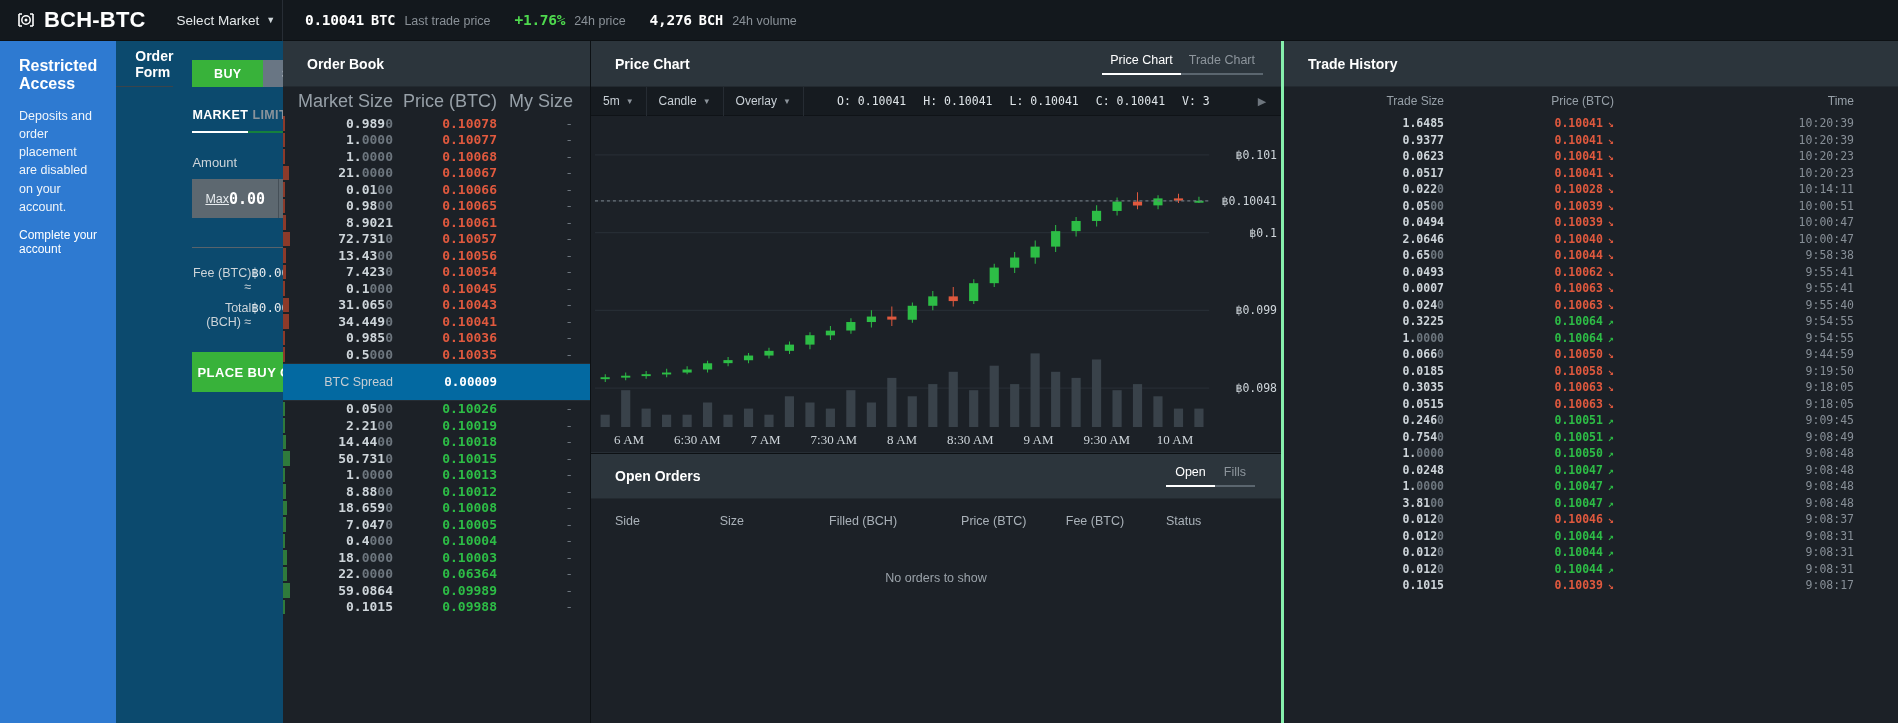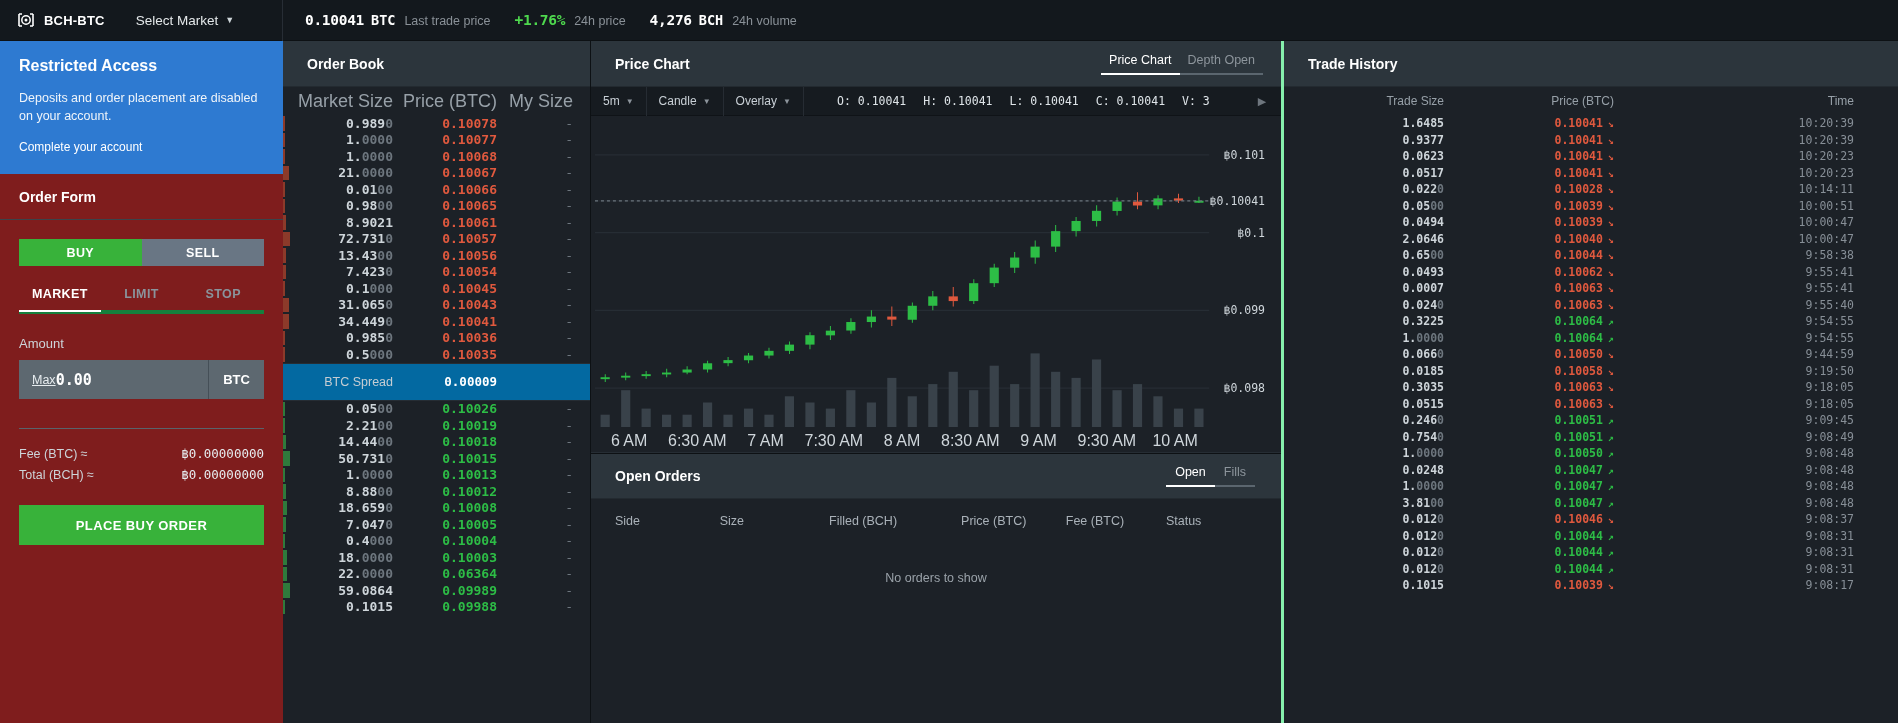--- a/index.html
+++ b/index.html
@@ -18,21 +18,21 @@
   }
   .tb-market {
     width:283px; height:41px; display:flex; align-items:center;
     padding-left:16px; border-right:1px solid #272d35;
   }
   .logo-mark {
     width:19px; height:19px; margin-right:9px; position:relative;
     display:flex; align-items:center; justify-content:center;
     color:#fff; font-size:15px; line-height:1;
   }
-  .pair-name { font-size:13px; font-weight:bold; letter-spacing:.2px; color:#fff; }
+  .pair-name { font-size:22px; font-weight:bold; letter-spacing:.2px; color:#fff; }
   .sel-market {
     margin-left:31px; font-size:13.5px; color:#e4e8ea; display:flex;
     align-items:center; gap:7px; cursor:pointer;
   }
   .caret { font-size:9px; color:#cfd6da; }
   .tb-stats { display:flex; align-items:center; padding-left:22px; gap:0; }
   .stat { display:flex; align-items:baseline; margin-right:24px; }
   .stat-val {
     font-family:"DejaVu Sans Mono", monospace; font-size:14.5px;
     font-weight:bold; color:#fff; letter-spacing:-.3px;
@@ -41,41 +41,41 @@
   .stat-unit {
     font-family:"DejaVu Sans Mono", monospace; font-size:13.5px;
     font-weight:bold; color:#fff; margin-left:7px;
   }
   .stat-lbl { font-size:12.5px; color:#8a9198; margin-left:9px; }
 
   
   .body { flex:1; display:flex; min-height:0; }
 
   
-  .sidebar { width:283px; min-width:283px; background:#7f1d1d; display:flex; flex-direction:column; }
+  .sidebar { width:283px; min-width:283px; background:#0c4a6e; display:flex; flex-direction:row; }
   .notice { background:#2e7ad1; padding:16px 19px 19px 19px; }
   .notice-title { font-size:16px; font-weight:bold; color:#fff; margin-bottom:14px; }
   .notice-body { font-size:12.5px; line-height:1.45; color:#f0f5fa; margin-bottom:12px; }
   .notice-link {
     font-size:12px; color:#fff; cursor:pointer; display:inline-block;
   }
   .of-header {
     height:46px; display:flex; align-items:center; padding-left:19px;
     border-bottom:1px solid #3b444b;
   }
   .of-title { font-size:14px; font-weight:bold; color:#fff; }
   .of-body { padding:19px; }
   .bs-toggle { display:flex; height:27px; margin-bottom:21px; }
   .bs-btn {
     flex:1; display:flex; align-items:center; justify-content:center;
     font-size:12.5px; font-weight:bold; letter-spacing:.4px; cursor:pointer;
   }
   .bs-btn.buy-on { background:#38b23a; color:#fff; }
   .bs-btn.sell-off { background:#697684; color:#fff; }
-  .otabs { display:flex; border-bottom:4px solid #15803d; }
+  .otabs { display:flex; border-bottom:2px solid #15803d; }
   .otab {
     flex:1; text-align:center; font-size:12.5px; font-weight:bold;
     letter-spacing:.4px; padding-bottom:9px; color:#8a939b; cursor:pointer;
     margin-bottom:-2px; border-bottom:2px solid transparent;
   }
   .otab.active { color:#fff; border-bottom-color:#fff; }
   .fld-label { font-size:13px; color:#cdd4d9; margin:22px 0 9px 0; }
   .amt-row { display:flex; height:39px; }
   .amt-box {
     flex:1; background:#5d6870; display:flex; align-items:center;
@@ -166,32 +166,32 @@
     flex:1; display:flex; align-items:center; justify-content:center; gap:17px;
     font-family:"DejaVu Sans Mono", monospace; font-size:11.5px; color:#dfe5e9;
   }
   .ohlc span.k { color:#dfe5e9; }
   .tb-play {
     width:38px; height:29px; display:flex; align-items:center; justify-content:center;
     color:#6e767e; font-size:11px; cursor:pointer;
   }
   .chart-area { flex:1; position:relative; background:#1c2127; min-height:0; overflow:hidden; }
   .chart-svg { position:absolute; inset:0; width:100%; height:100%; }
-  .ylabels { position:absolute; right:16px; top:0; bottom:0; width:70px; }
+  .ylabels { position:absolute; right:4px; top:0; bottom:0; width:70px; }
   .ylab {
     position:absolute; right:0; font-family:"DejaVu Sans Mono", monospace;
     font-size:11.5px; color:#cfd6db; white-space:nowrap;
   }
   .xaxis {
     height:26px; min-height:26px; display:flex; align-items:flex-start;
     position:relative; background:#1c2127; border-bottom:1px solid #262d34;
   }
   .xlab {
-    position:absolute; font-size:16px; color:#cfd6db;
-    font-family:Liberation Sans, sans-serif; transform:translateX(-50%);
+    position:absolute; font-size:13px; color:#cfd6db;
+    font-family:Liberation Serif, serif; transform:translateX(-50%);
   }
 
   
   .openorders { height:270px; min-height:270px; display:flex; flex-direction:column; background:#1c2127; }
   .oo-head {
     height:46px; min-height:46px; background:#2c353c; display:flex; align-items:center;
     justify-content:space-between; padding:0 26px 0 24px; border-bottom:1px solid #232a30;
     border-top:1px solid #0d1114;
   }
   .oo-tabs { display:flex; align-items:flex-end; }
@@ -503,21 +503,21 @@
             <div class="ob-mine">-</div>
           </div>
         </div>
     </div>
 
     <div class="center">
       <div class="chart-head">
         <div class="panel-title">Price Chart</div>
         <div class="chart-tabs">
           <div class="ch-tab active">Price Chart</div>
-          <div class="ch-tab">Depth Open</div>
+          <div class="ch-tab">Trade Chart</div>
         </div>
       </div>
       <div class="chart-toolbar">
         <div class="tb-sel">
           <span>5m</span>
           <span class="caret">▼</span>
         </div>
         <div class="tb-sel">
           <span>Candle</span>
           <span class="caret">▼</span>

